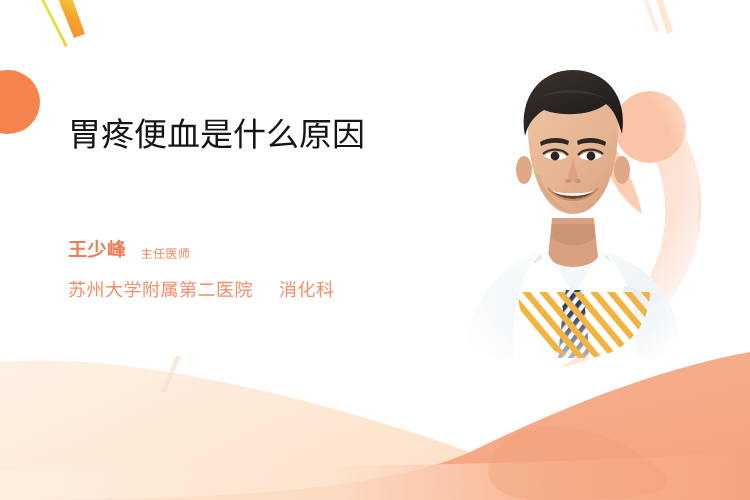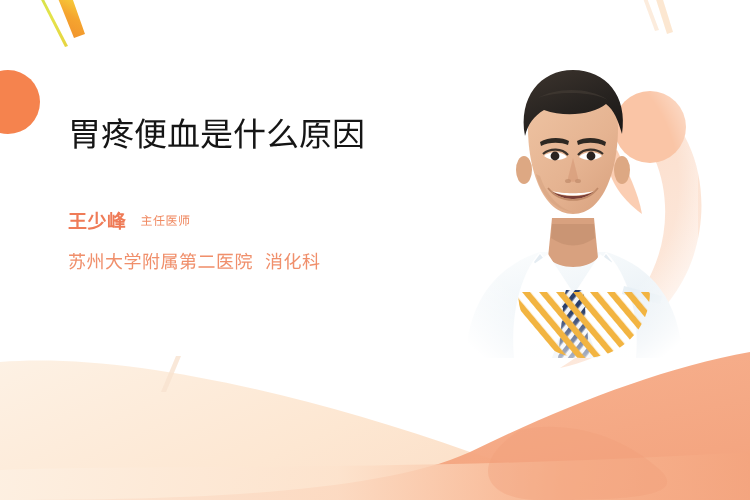--- a/index.html
+++ b/index.html
@@ -39,42 +39,42 @@
     font-size:33px;
     line-height:38px;
     letter-spacing:0px;
     color:#151515;
     font-weight:400;
     white-space:normal;
     word-break:break-all;
     max-width:330px;
   }
   .doctor-row{
-    margin-top:52px;
+    margin-top:80px;
     display:flex;
-    align-items:center;
+    align-items:flex-end;
     gap:14px;
   }
   .doctor-name{
     font-size:19px;
     font-weight:700;
     color:#ef7b57;
     letter-spacing:0.5px;
   }
   .doctor-title{
     font-size:12px;
     font-weight:400;
     color:#f08a62;
     letter-spacing:0.5px;
   }
   .hospital-row{
     margin-top:14px;
     display:flex;
     align-items:baseline;
-    gap:12px;
+    gap:26px;
   }
   .hospital-name,.department{
     font-size:18px;
     font-weight:400;
     color:#f08f6b;
     letter-spacing:0.5px;
   }
 </style>
 </head>
 <body>

